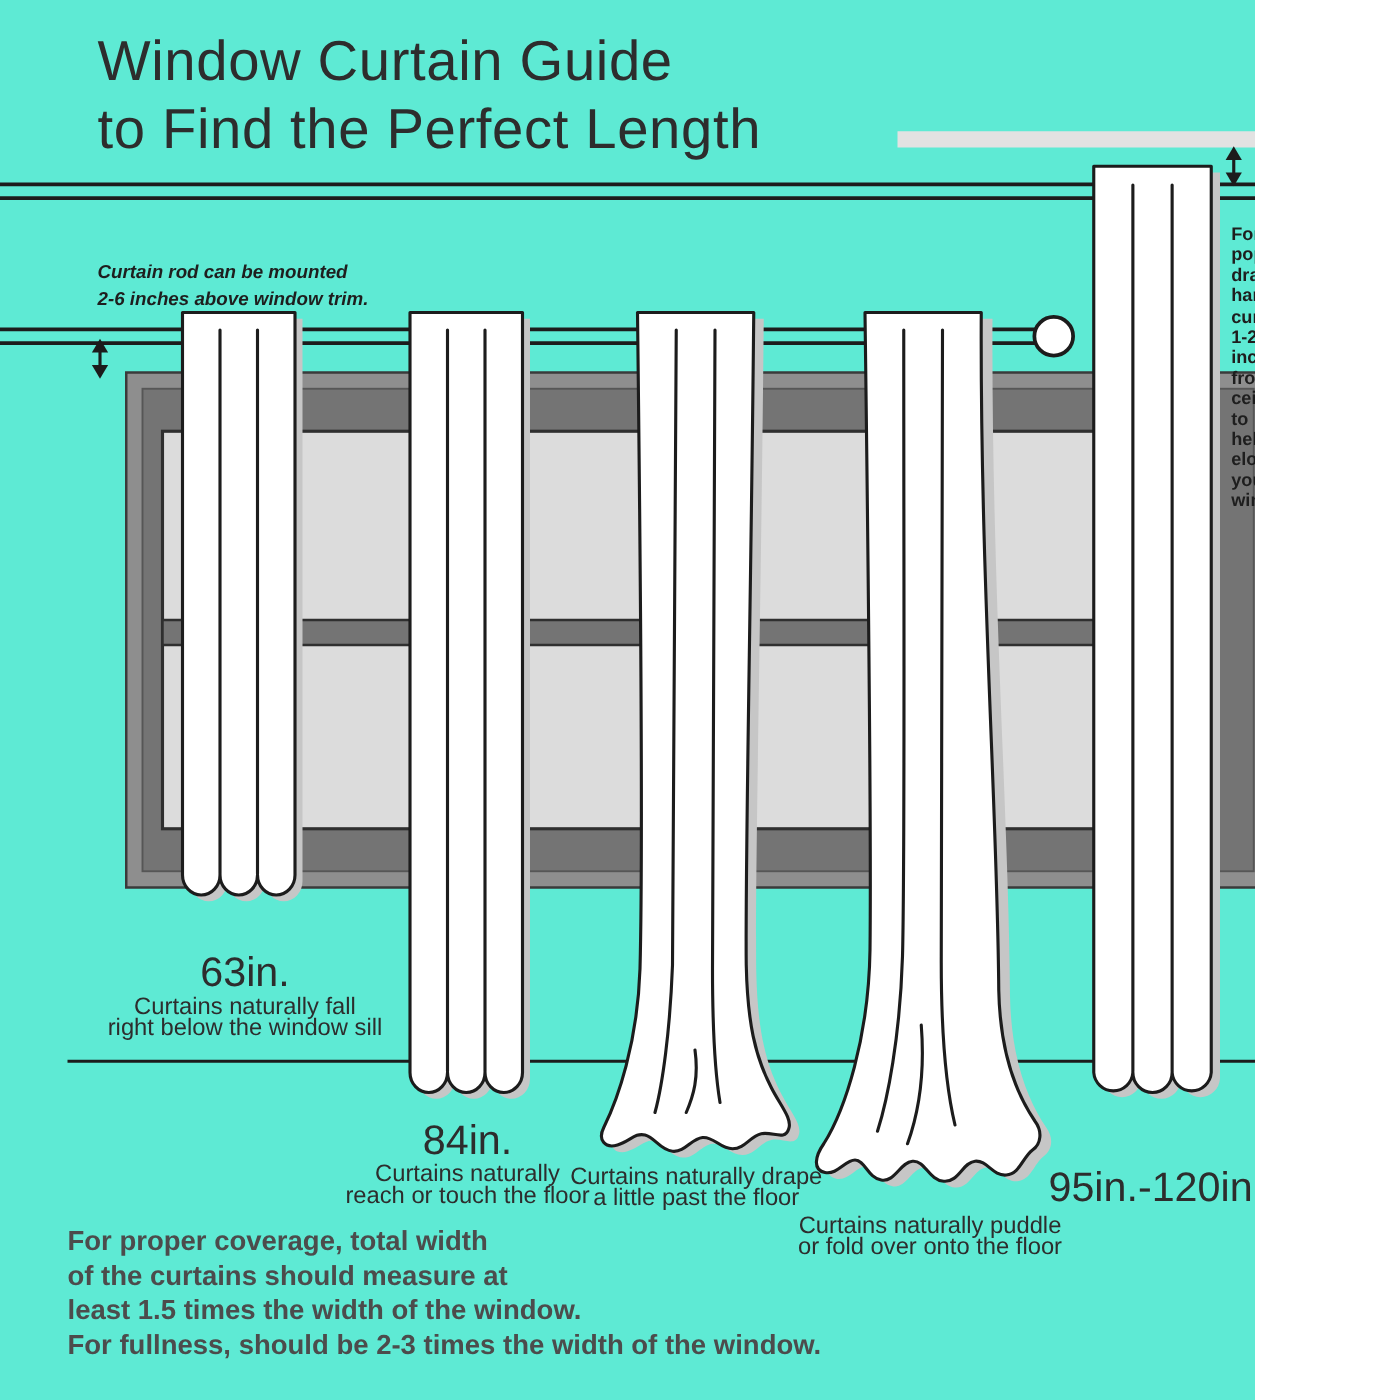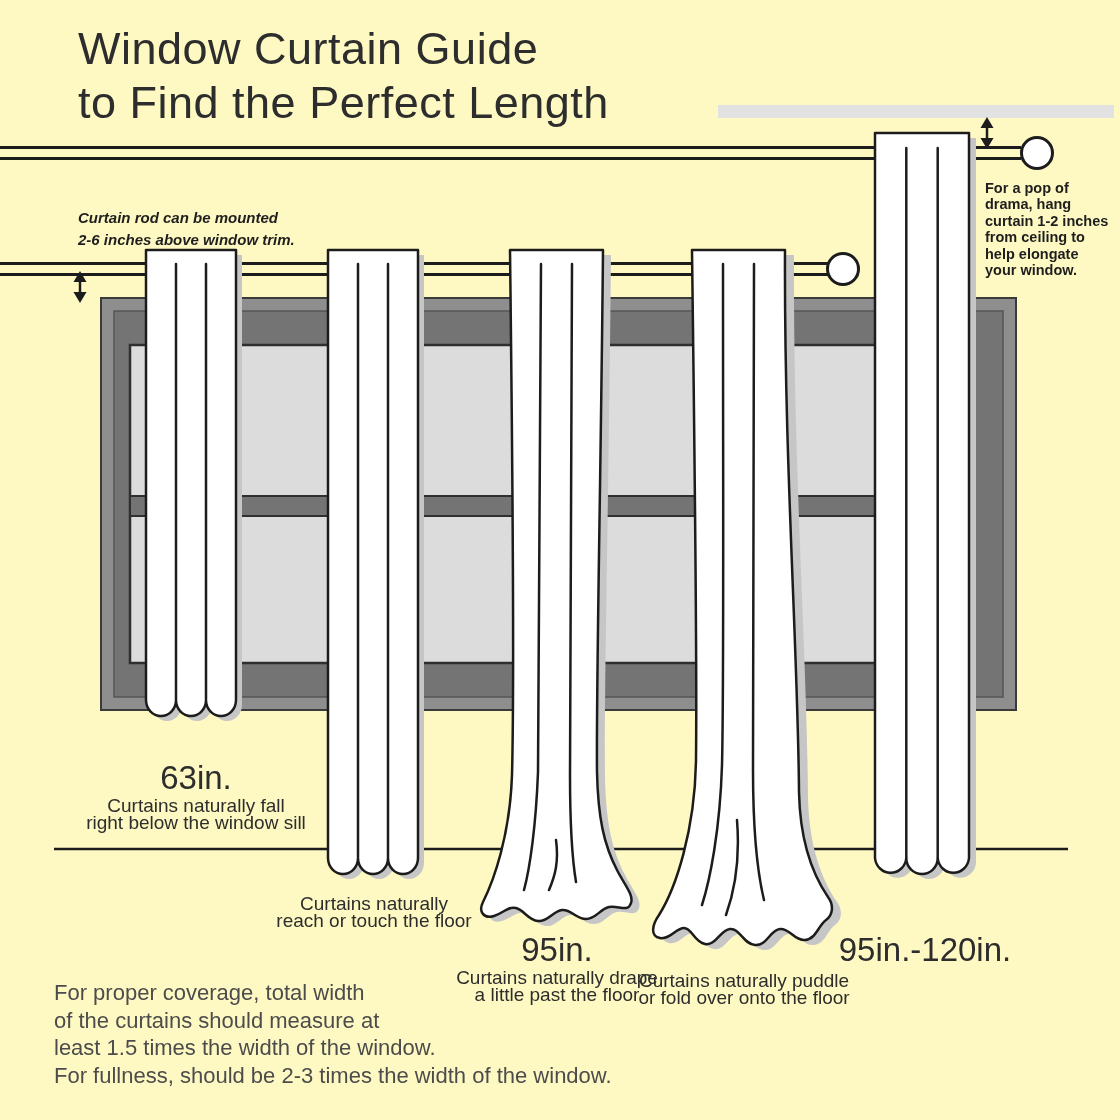--- a/index.html
+++ b/index.html
@@ -1,37 +1,37 @@
 <!DOCTYPE html>
 <html><head>
 <meta charset="utf-8">
 <style>
   html,body{margin:0;padding:0;background:#fff;}
   #stage{
-    position:relative;width:1120px;height:1120px;background:#fef9c3;
+    position:relative;width:1004px;height:1120px;background:#5eead4;
     font-family:"Liberation Sans",sans-serif;overflow:hidden;
   }
   #diagram{position:absolute;left:0;top:0;width:1120px;height:1120px;}
   .txt{position:absolute;white-space:pre-line;color:#2b2b2b;}
   .title{
     left:78px;top:22px;font-size:45px;line-height:54px;
     letter-spacing:.5px;font-weight:400;color:#2d2d2d;
   }
   .intro{left:78px;top:160px;font-size:15px;line-height:21.5px;color:#252525;}
   .rod-note{left:78px;top:207px;font-size:15px;line-height:22px;font-weight:bold;color:#1e1e1e;font-style:italic;}
   .ceiling-note{left:985px;top:180px;font-size:14.5px;line-height:16.4px;font-weight:bold;color:#1e1e1e;}
   .curtain-label{position:absolute;text-align:center;transform:translateX(-50%);}
   .curtain-label .len{font-size:33px;line-height:36px;font-weight:400;color:#2d2d2d;white-space:pre;}
   .curtain-label .desc{font-size:19px;line-height:16.5px;color:#2d2d2d;white-space:pre-line;margin-top:2px;}
   .lbl-63{left:196px;top:760px;}
   .lbl-84{left:374px;top:894px;}
   .lbl-95{left:557px;top:932px;}
   .lbl-108{left:744px;top:971px;}
   .lbl-95-120{left:925px;top:932px;}
-  .footer-note{left:54px;top:979px;font-size:22px;line-height:27.5px;font-weight:normal;color:#4c4c4c;}
+  .footer-note{left:54px;top:979px;font-size:22px;line-height:27.5px;font-weight:bold;color:#4c4c4c;}
 </style>
 </head>
 <body>
 
 <div id="stage">
 
   <svg id="diagram" viewBox="0 0 1120 1120" xmlns="http://www.w3.org/2000/svg">
 
     <rect x="718" y="105" width="396" height="13" fill="#e2e2e2"></rect>
 
@@ -129,26 +129,26 @@
 help elongate
 your window.</div>
 
   <div class="curtain-label lbl-63">
     <div class="len">63in.</div>
     <div class="desc">Curtains naturally fall
 right below the window sill</div>
   </div>
 
   <div class="curtain-label lbl-84">
+    <div class="len">84in.</div>
     <div class="desc">Curtains naturally
 reach or touch the floor</div>
   </div>
 
   <div class="curtain-label lbl-95">
-    <div class="len">95in.</div>
     <div class="desc">Curtains naturally drape
 a little past the floor</div>
   </div>
 
   <div class="curtain-label lbl-108">
     <div class="desc">Curtains naturally puddle
 or fold over onto the floor</div>
   </div>
 
   <div class="curtain-label lbl-95-120">

